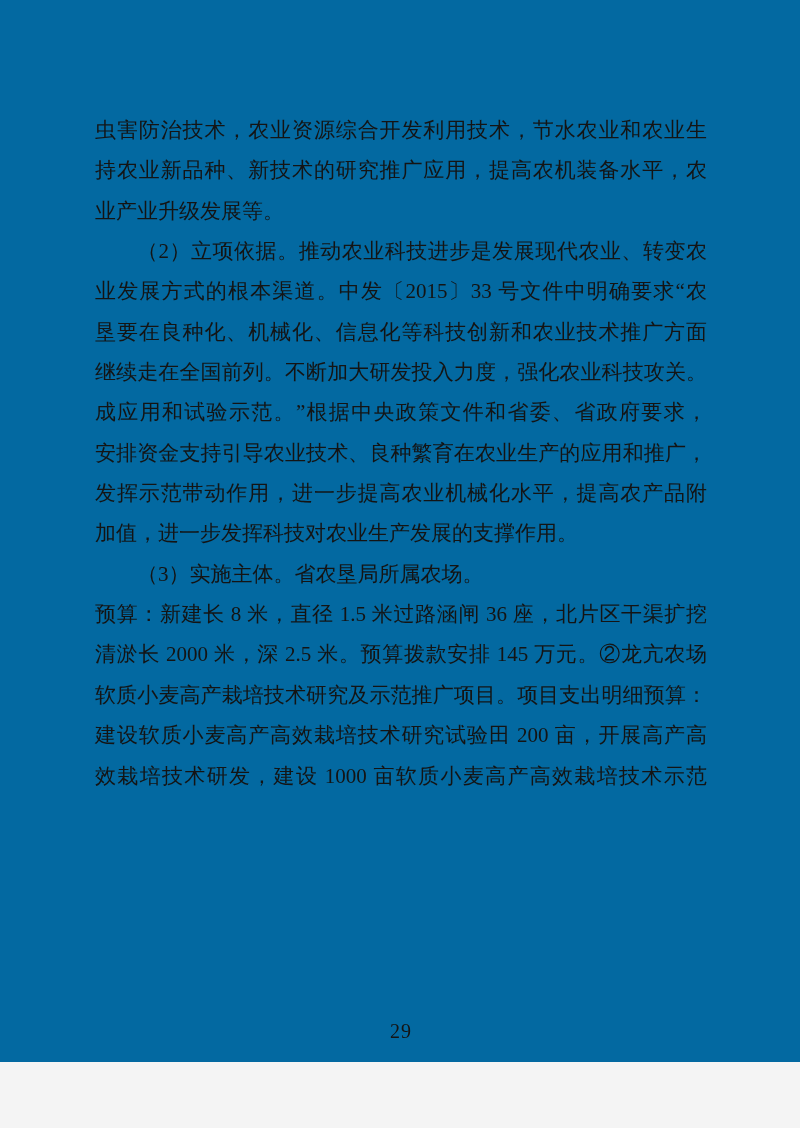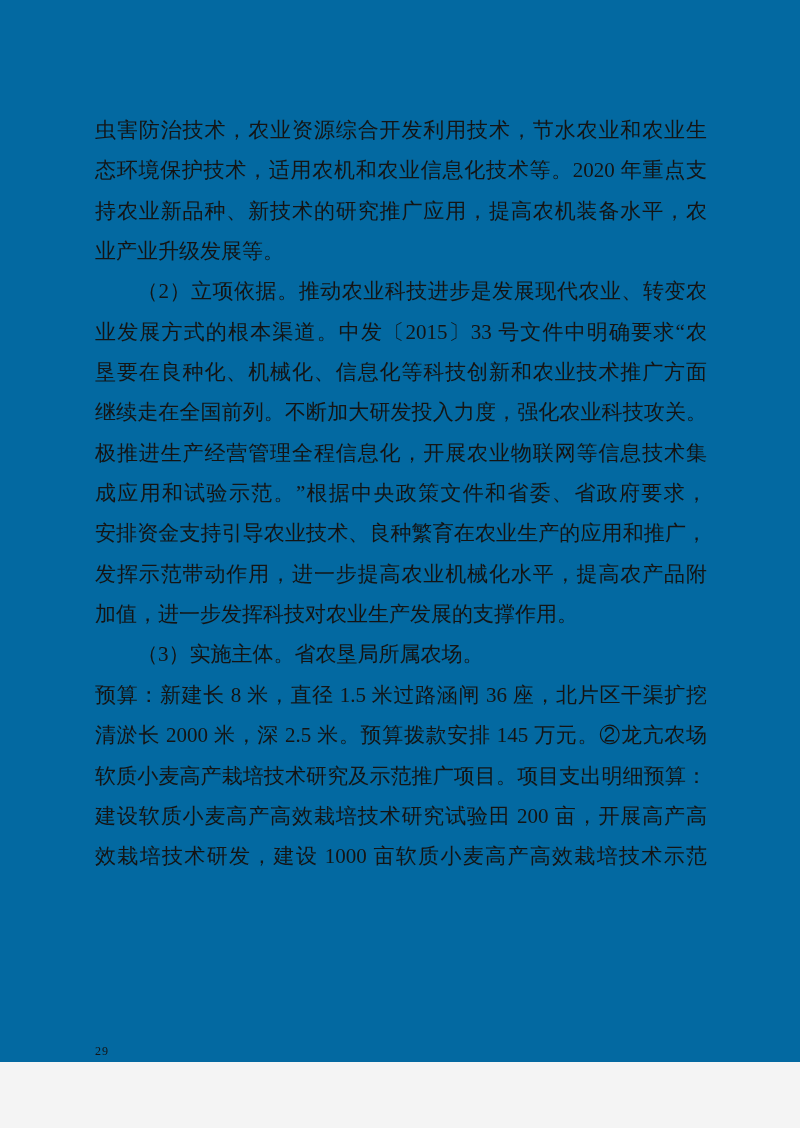--- a/index.html
+++ b/index.html
@@ -33,42 +33,41 @@
     overflow: visible;
   }
   .line.indent {
     text-indent: 42px;
   }
   .line.last {
     text-align-last: left;
   }
   .page-number {
     position: absolute;
-    top: 1044px;
+    top: 1020px;
     left: 95px;
     width: 612px;
-    font-size: 12px;
+    text-align: center;
+    font-size: 20px;
     letter-spacing: 1px;
     color: #141414;
   }
 </style>
 </head>
 <body>
 
 <div class="page">
   <div class="text-body" id="text-body">
       <div class="line">虫害防治技术，农业资源综合开发利用技术，节水农业和农业生</div>
-      <div class="line">态环境保护技术，适用农机和农业信息化技术等。2020 年重点支</div>
       <div class="line">持农业新品种、新技术的研究推广应用，提高农机装备水平，农</div>
       <div class="line last">业产业升级发展等。</div>
       <div class="line indent">（2）立项依据。推动农业科技进步是发展现代农业、转变农</div>
       <div class="line">业发展方式的根本渠道。中发〔2015〕33 号文件中明确要求“农</div>
       <div class="line">垦要在良种化、机械化、信息化等科技创新和农业技术推广方面</div>
       <div class="line">继续走在全国前列。不断加大研发投入力度，强化农业科技攻关。</div>
-      <div class="line">极推进生产经营管理全程信息化，开展农业物联网等信息技术集</div>
       <div class="line">成应用和试验示范。”根据中央政策文件和省委、省政府要求，</div>
       <div class="line">安排资金支持引导农业技术、良种繁育在农业生产的应用和推广，</div>
       <div class="line">发挥示范带动作用，进一步提高农业机械化水平，提高农产品附</div>
       <div class="line last">加值，进一步发挥科技对农业生产发展的支撑作用。</div>
       <div class="line indent last">（3）实施主体。省农垦局所属农场。</div>
       <div class="line">预算：新建长 8 米，直径 1.5 米过路涵闸 36 座，北片区干渠扩挖</div>
       <div class="line">清淤长 2000 米，深 2.5 米。预算拨款安排 145 万元。②龙亢农场</div>
       <div class="line">软质小麦高产栽培技术研究及示范推广项目。项目支出明细预算：</div>
       <div class="line">建设软质小麦高产高效栽培技术研究试验田 200 亩，开展高产高</div>
       <div class="line">效栽培技术研发，建设 1000 亩软质小麦高产高效栽培技术示范</div>

